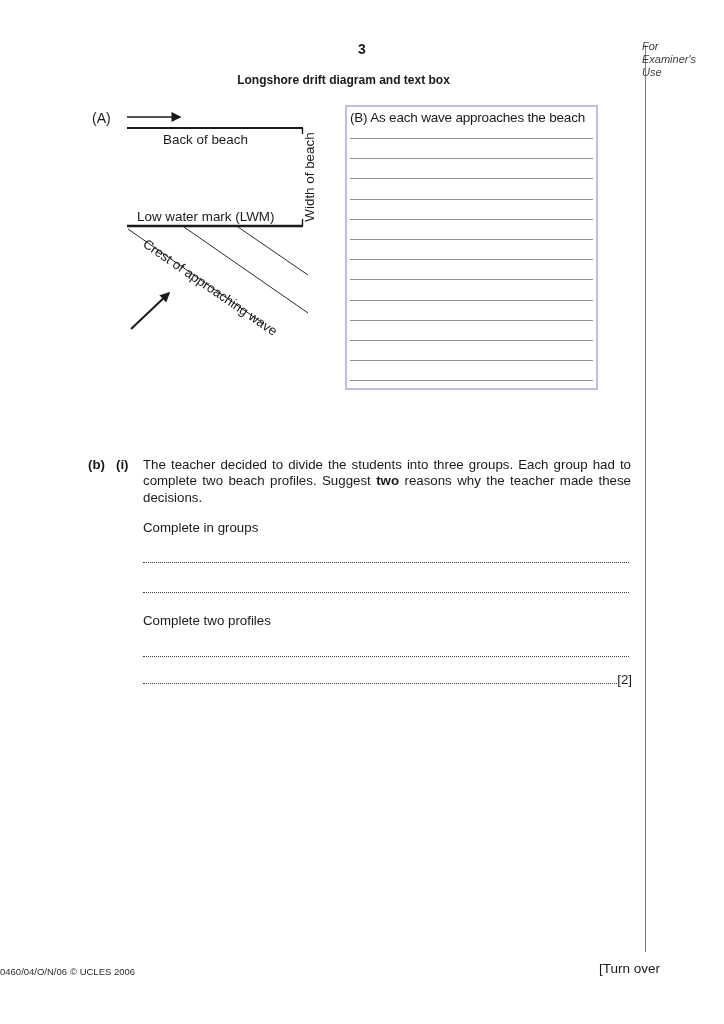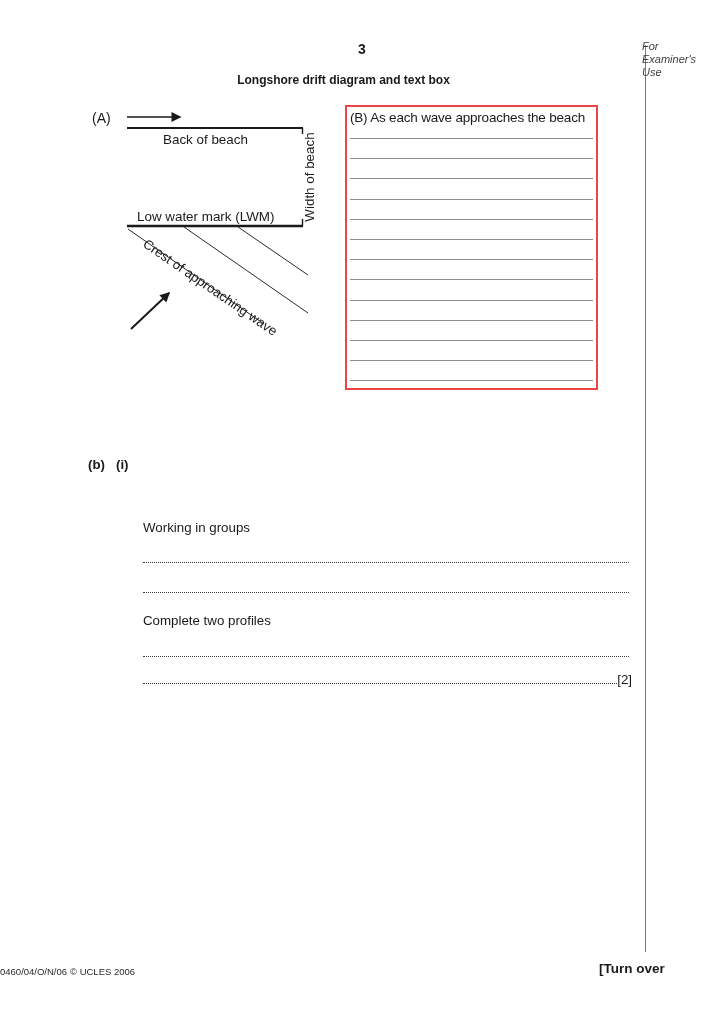--- a/index.html
+++ b/index.html
@@ -8,37 +8,37 @@
     font-family:"Liberation Sans","DejaVu Sans",sans-serif;color:#1a1a1a;
     overflow:hidden;margin:0 auto;
   }
   .abs{position:absolute;}
   .page-number{top:41px;left:0;width:724px;text-align:center;font-weight:bold;font-size:14px;}
   .examiner-line{left:645px;top:45px;width:1px;height:907px;background:#7a7a7a;}
   .examiner-use{left:642px;top:40px;width:76px;text-align:left;font-style:italic;font-size:11px;line-height:13px;color:#3d3d3d;}
   .doc-title{top:73px;left:57px;width:573px;text-align:center;font-weight:bold;font-size:12px;}
   .diagram-svg{left:80px;top:100px;}
   .diagram-svg text{fill:#1a1a1a;font-family:"Liberation Sans","DejaVu Sans",sans-serif;}
-  .answer-box{left:345px;top:105px;width:253px;height:285px;border:2px solid #ef4444;box-sizing:border-box;background:#fff;}
+  .answer-box{left:345px;top:105px;width:253px;height:285px;border:2px solid #c4b5fd;box-sizing:border-box;background:#fff;}
   .answer-box-label{position:absolute;top:3px;left:3px;right:1px;font-size:13.5px;letter-spacing:-0.2px;white-space:nowrap;}
   .rule-line{position:absolute;left:3px;right:3px;height:1px;background:#8f8f8f;}
   .fig-caption{top:410px;left:57px;width:573px;text-align:center;font-weight:bold;font-size:13.5px;}
   .q-part{top:457px;left:88px;font-weight:bold;font-size:13.3px;}
   .q-subpart{top:457px;left:116px;font-weight:bold;font-size:13.3px;}
   .q-text{top:457px;left:143px;width:488px;font-size:13.3px;line-height:16.4px;text-align:justify;}
   .prompt1{top:520px;left:143px;font-size:13.3px;}
   .prompt2{top:613px;left:143px;font-size:13.3px;text-align:center;}
   .dotline{left:143px;width:486px;height:7px;border-bottom:1.8px dotted #3c3c3c;}
   .dl1{top:555px;} .dl2{top:585px;} .dl3{top:649px;}
   .marks-row{top:672px;left:143px;width:489px;display:flex;align-items:flex-end;}
   .marks-row .dots{flex:1;height:0;border-bottom:1.8px dotted #3c3c3c;margin-bottom:3px;}
   .marks-row .marks{font-size:13.3px;line-height:15px;}
   .footer-copy{top:966px;left:70px;font-size:9.5px;color:#2a2a2a;}
   .footer-code{top:966px;left:0;width:724px;font-size:9.5px;color:#2a2a2a;}
-  .footer-turn{top:961px;left:599px;font-weight:bold;font-size:13.5px;}
+  .footer-turn{top:961px;left:599px;font-weight:normal;font-size:13.5px;}
 </style>
 </head>
 <body>
 
 <div class="page">
 
   <div class="abs page-number">3</div>
 
   <div class="abs examiner-line"></div>
   <div class="abs examiner-use">
@@ -94,22 +94,23 @@
         <div class="rule-line" style="top: 212.8px;"></div>
         <div class="rule-line" style="top: 233px;"></div>
         <div class="rule-line" style="top: 253.2px;"></div>
         <div class="rule-line" style="top: 273.4px;"></div>
       </div>
   </div>
 
 
   <div class="abs q-part">(b)</div>
   <div class="abs q-subpart">(i)</div>
+  <div class="abs q-text"><span>The teacher decided to divide the students into three groups. Each group had to complete two beach profiles. Suggest </span><strong>two</strong><span> reasons why the teacher made these decisions.</span></div>
 
-  <div class="abs prompt1">Working in groups</div>
+  <div class="abs prompt1">Complete in groups</div>
   <div class="abs dotline dl1"></div>
   <div class="abs dotline dl2"></div>
 
   <div class="abs prompt2">Complete two profiles</div>
   <div class="abs dotline dl3"></div>
   <div class="abs marks-row">
     <div class="dots"></div>
     <span class="marks">[2]</span>
   </div>
 

